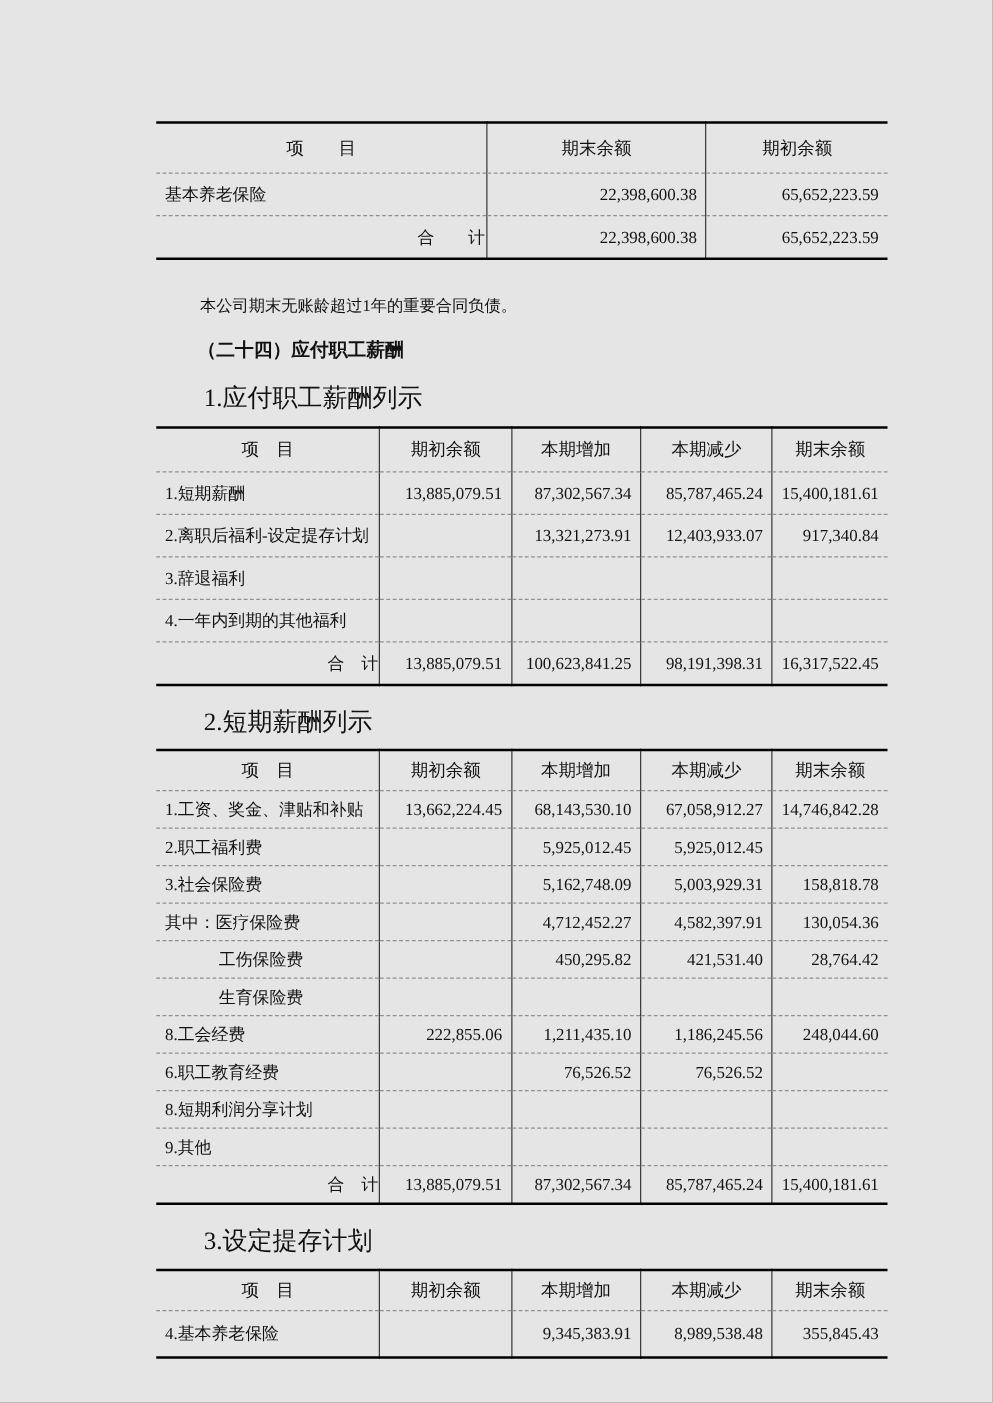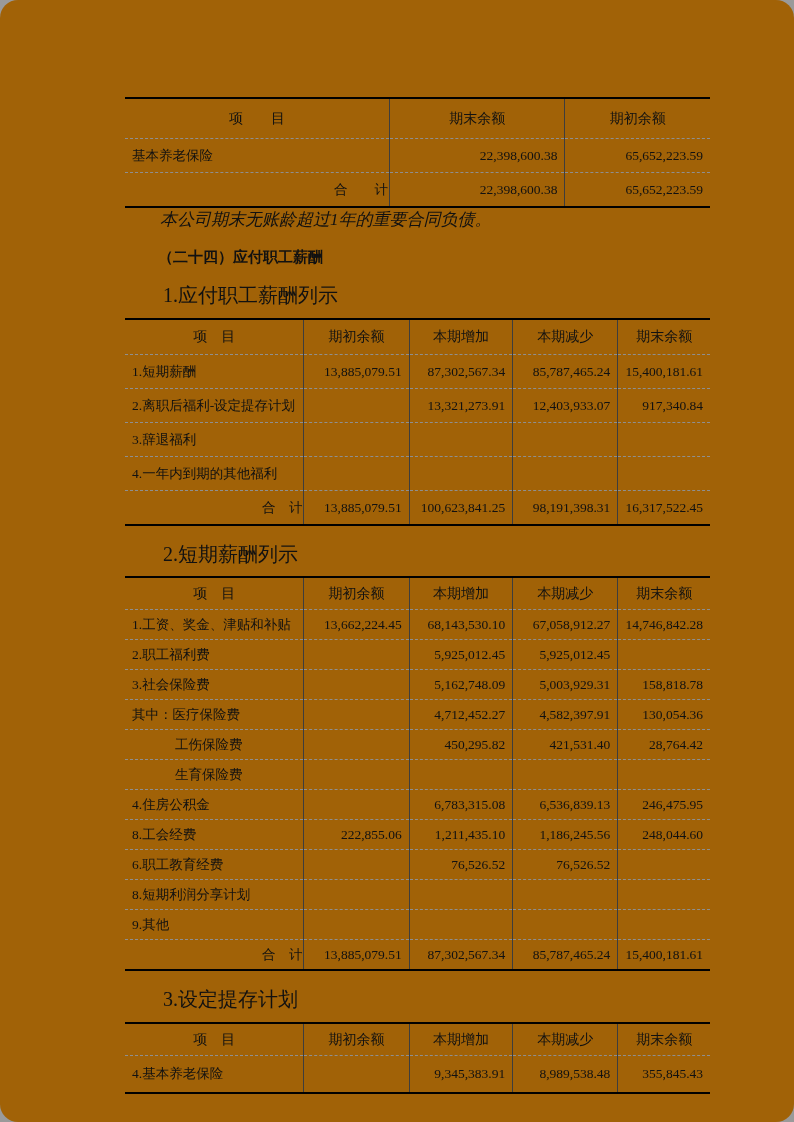--- a/index.html
+++ b/index.html
@@ -1,20 +1,20 @@
 <!DOCTYPE html>
 <html><head>
 <meta charset="utf-8">
 <style>
   html,body{margin:0;padding:0;background:#9a9a9a;}
   .page{
-    width:794px;height:1122px;background:#a16207;margin:0 auto;
+    width:794px;height:1122px;background:#e5e5e5;margin:0 auto;
     box-sizing:border-box;padding:97px 84px 0 125px;
     font-family:"Liberation Serif","DejaVu Serif",serif;color:#111;
-    position:relative;overflow:hidden;border-radius:18px;
+    position:relative;overflow:hidden;
   }
   .content{width:585px;}
   table.tbl{
     width:100%;border-collapse:collapse;table-layout:fixed;
     border-top:2.5px solid #000;border-bottom:2.5px solid #000;
     margin:0;
   }
   table.tbl th{font-weight:normal;text-align:center;font-size:14px;vertical-align:middle;}
   table.tbl td{font-size:13.5px;vertical-align:middle;}
   table.tbl th:not(:last-child),table.tbl td:not(:last-child){border-right:1px solid #3d3d3d;}
@@ -34,21 +34,21 @@
   .c5 th:nth-child(2){width:17.9%;}
   .c5 th:nth-child(3){width:17.6%;}
   .c5 th:nth-child(4){width:17.9%;}
   .c5 th:nth-child(5){width:15.7%;}
   .t-payroll th{height:32px;}
   .t-payroll td{height:31px;}
   .t-short th{height:29px;}
   .t-short td{height:27px;}
   .t-dc th{height:29px;}
   .t-dc td{height:34px;}
-  .para{margin:0 0 0 0;padding-left:35px;font-size:17px;font-style:italic;}
+  .para{margin:28px 0 0 0;padding-left:35px;font-size:13px;}
   .sec{margin:17px 0 0 0;padding-left:33px;font-size:15px;font-weight:bold;}
   .sub{margin:15px 0 9px 0;padding-left:38px;font-size:20px;}
   .sub.tight{margin-bottom:8px;}
 </style>
 </head>
 <body>
 
 <div class="page">
   <div class="content">
 
@@ -178,27 +178,20 @@
             <td class="num">28,764.42</td>
           </tr>
           <tr>
             <td class="lbl ind">生育保险费</td>
             <td class="num"></td>
             <td class="num"></td>
             <td class="num"></td>
             <td class="num"></td>
           </tr>
           <tr>
-            <td class="lbl">4.住房公积金</td>
-            <td class="num"></td>
-            <td class="num">6,783,315.08</td>
-            <td class="num">6,536,839.13</td>
-            <td class="num">246,475.95</td>
-          </tr>
-          <tr>
             <td class="lbl">8.工会经费</td>
             <td class="num">222,855.06</td>
             <td class="num">1,211,435.10</td>
             <td class="num">1,186,245.56</td>
             <td class="num">248,044.60</td>
           </tr>
           <tr>
             <td class="lbl">6.职工教育经费</td>
             <td class="num"></td>
             <td class="num">76,526.52</td>

